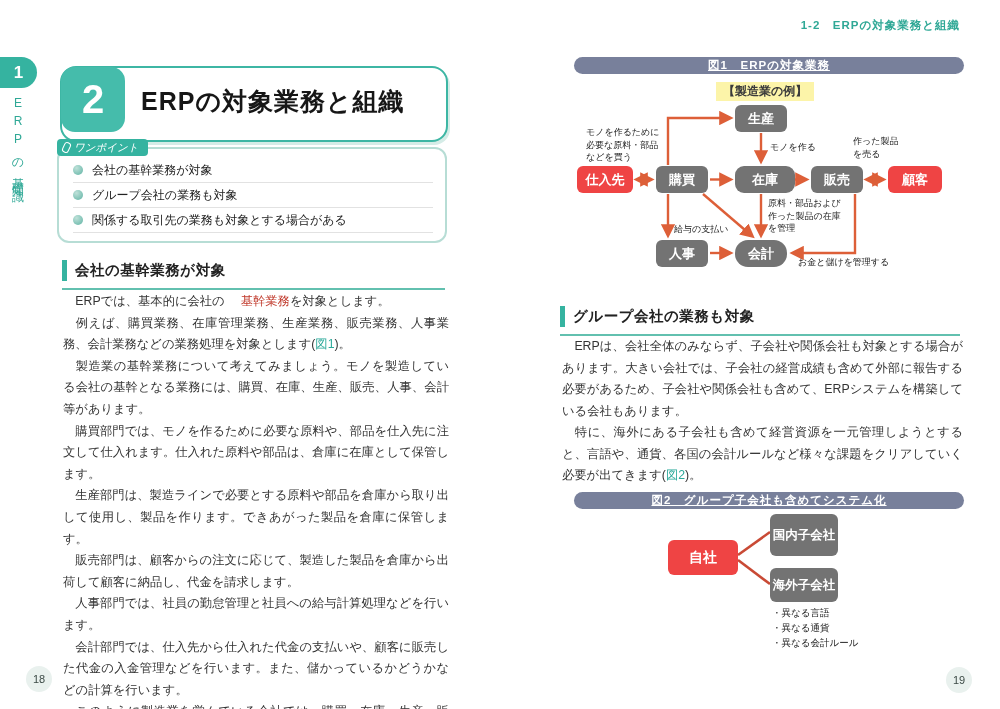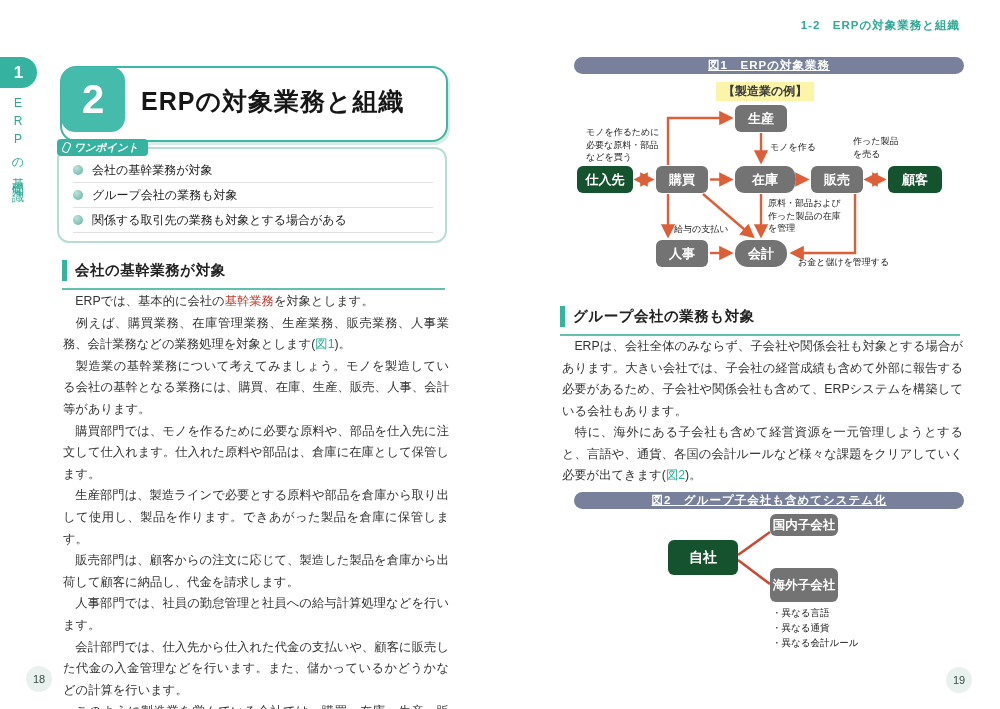--- a/index.html
+++ b/index.html
@@ -21,21 +21,21 @@
     border:2.5px solid #3db6a4; border-radius:16px; box-sizing:border-box; box-shadow:2px 3px 0 #d5ece7; }
   .chapter-num { position:absolute; left:61px; top:67px; width:64px; height:65px; background:#45bcab;
     border-radius:14px; color:#fff; font-size:40px; font-weight:bold;
     display:flex; align-items:center; justify-content:center; }
   .chapter-title { position:absolute; left:141px; top:85px; font-size:25px; font-weight:bold; color:#161616; letter-spacing:1px; }
 
   
   .onepoint-box { position:absolute; left:57px; top:147px; width:390px; height:96px;
     border:2px solid #b7ddd5; border-radius:12px; box-sizing:border-box; }
   .onepoint-tag { position:absolute; left:57px; top:139px; height:17px; background:#35b3a0; border-radius:4px;
-    color:#fff; font-size:10.5px; font-weight:bold; font-style:italic;
+    color:#fff; font-size:10.5px; font-weight:normal; font-style:italic;
     display:flex; align-items:center; gap:4px; padding:0 10px 0 6px; }
   .clip-icon { width:5px; height:9px; border:1.3px solid #fff; border-radius:3px; transform:rotate(25deg); display:inline-block; }
   .onepoint-list { position:absolute; left:73px; top:158px; width:360px; }
   .onepoint-item { display:flex; align-items:center; gap:9px; height:24px; border-bottom:1px solid #e2e2e2;
     font-size:12px; color:#222; }
   .bullet-dot { width:10px; height:10px; border-radius:50%; flex:none;
     background:radial-gradient(circle at 35% 30%, #bfe1d9, #5fb3a4); }
 
   
   .section-heading { position:absolute; display:flex; align-items:center; gap:8px;
@@ -43,57 +43,57 @@
   .heading-bar { width:5px; height:21px; background:#35b3a0; flex:none; }
   .heading-text { font-size:14.5px; font-weight:bold; color:#222; letter-spacing:0.5px; }
   #left-heading { left:62px; top:260px; width:383px; }
   #right-heading { left:560px; top:306px; width:400px; }
 
   
   .body-text { position:absolute; font-size:12.3px; line-height:21.6px; color:#333; text-align:justify; }
   #left-body { left:63px; top:291px; width:386px; }
   #right-body { left:562px; top:336px; width:401px; line-height:21.5px; }
   .body-text p { margin:0; }
-  .em-red { color:#c0392b; }
+  .em-red { color:#c0392b;margin-left:16px; }
   .fig-link { color:#2ba99a; }
 
   
   .figure { position:absolute; }
   #figure1 { left:570px; top:55px; width:398px; height:233px; }
   #figure2 { left:570px; top:488px; width:398px; height:172px; }
   .fig-titlebar { position:absolute; left:4px; top:2px; width:390px; height:17px; background:#78809b;
     border-radius:9px; color:#fff; font-size:11.5px; font-weight:bold; letter-spacing:1px;
     display:flex; align-items:center; justify-content:center; box-sizing:border-box;text-decoration:underline; }
   #figure2 .fig-titlebar { top:4px; }
   .fig-subtitle { position:absolute; left:146px; top:27px; background:#fcf4a9; color:#3a3a3a;
     font-size:12px; font-weight:bold; padding:1px 7px; }
   .fig-svg { position:absolute; left:0; top:0; }
   .arrow { fill:none; stroke:#dd5f38; stroke-width:2.4; }
   .redline { fill:none; stroke:#c94a35; stroke-width:2.6; }
   .fig-box { position:absolute; border-radius:6px; color:#fff; font-weight:bold; font-size:13px;
     display:flex; align-items:center; justify-content:center; }
   .fig-box.cyan { background:#737373; }
-  .fig-box.blue { background:#14532d; }
+  .fig-box.blue { background:#ef4444; }
   #box-seisan { left:165px; top:50px; width:52px; height:27px; }
   #box-shiiresaki { left:7px; top:111px; width:56px; height:27px; }
   #box-kobai { left:86px; top:111px; width:52px; height:27px; }
   #box-zaiko { left:165px; top:111px; width:60px; height:27px;border-radius:9px; }
   #box-hanbai { left:241px; top:111px; width:52px; height:27px; }
   #box-kokyaku { left:318px; top:111px; width:54px; height:27px; }
   #box-jinji { left:86px; top:185px; width:52px; height:27px; }
   #box-kaikei { left:165px; top:185px; width:52px; height:27px;border-radius:13px; }
   .fig-note { position:absolute; font-size:9px; line-height:12.5px; color:#222; white-space:pre-line; }
   #note-buy { left:16px; top:71px; }
   #note-make { left:200px; top:86px; }
   #note-sell { left:283px; top:80px; }
   #note-stock { left:198px; top:142px; }
   #note-salary { left:104px; top:168px; }
   #note-money { left:228px; top:201px; }
   #box-jisha { left:98px; top:52px; width:70px; height:35px; font-size:14px; }
-  #box-kokunai { left:200px; top:26px; width:68px; height:22px; font-size:12.5px; }
+  #box-kokunai { left:200px; top:26px; width:68px; height:42px; font-size:12.5px; }
   #box-kaigai { left:200px; top:80px; width:68px; height:34px; font-size:12.5px; }
   .fig2-notes { position:absolute; left:202px; top:117px; font-size:9.5px; line-height:15px; color:#222; }
 
   
   .page-circle { position:absolute; width:26px; height:26px; border-radius:50%; background:#e9f1ee;
     color:#3c4a46; font-size:11px; display:flex; align-items:center; justify-content:center; }
   #page-left { left:26px; top:666px; }
   #page-right { left:946px; top:667px; }
 </style>
 </head>

